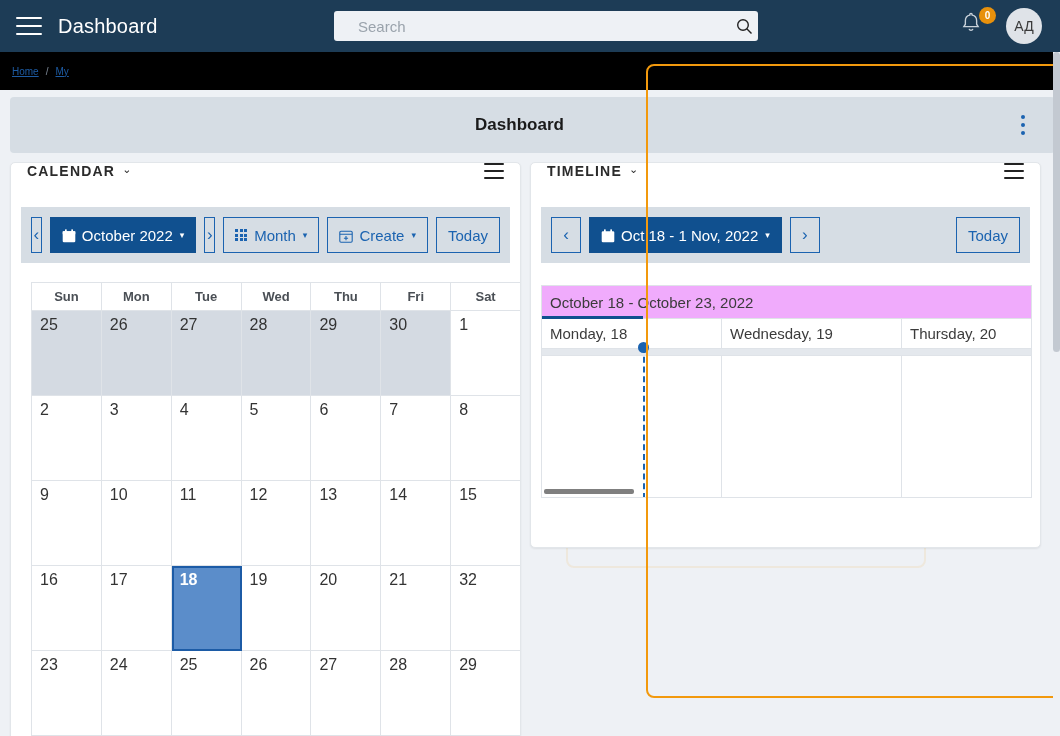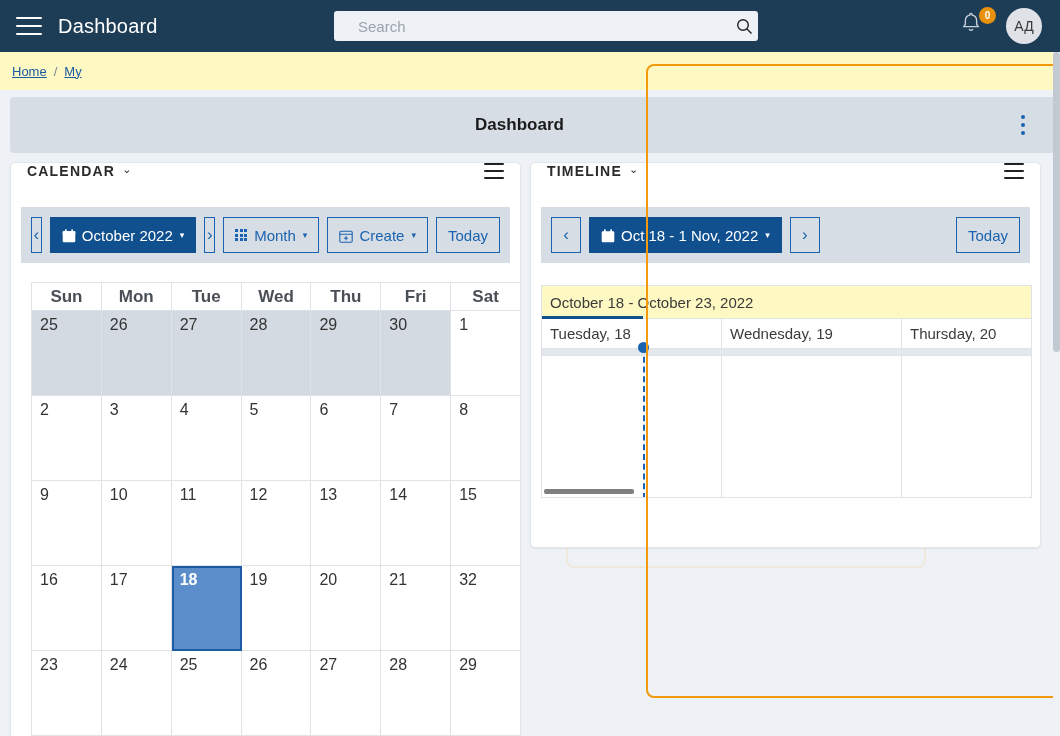--- a/index.html
+++ b/index.html
@@ -62,24 +62,24 @@
     width: 36px; height: 36px; border-radius: 50%;
     background: #dfe3e8; color: #3a3a3a;
     display: flex; align-items: center; justify-content: center;
     font-size: 14px; cursor: pointer;
   }
 
   
   .breadcrumb {
     position: absolute; left: 0; top: 52px;
     width: 1060px; height: 38px;
-    background: #fef9c3;
+    background: #000000;
     display: flex; align-items: center;
     padding-left: 12px;
-    font-size: 13px;
+    font-size: 10px;
   }
   .breadcrumb a { color: #1d5ba3; text-decoration: underline; cursor: pointer; }
   .breadcrumb .sep { margin: 0 7px; color: #7b8694; }
 
   
   .orange-box {
     position: absolute;
     border: 2px solid #f2990d;
     border-radius: 8px;
     pointer-events: none;
@@ -177,21 +177,21 @@
     position: absolute; left: 20px; top: 119px;
     width: 490px;
     border-left: 1px solid #dfe3e8;
     border-top: 1px solid #dfe3e8;
   }
   .cal-row { display: flex; }
   .cal-dow {
     flex: 1 1 70px; width: 70px; height: 28px;
     border-right: 1px solid #dfe3e8; border-bottom: 1px solid #dfe3e8;
     display: flex; align-items: center; justify-content: center;
-    font-size: 17px; font-weight: bold; color: #4a4f55;
+    font-size: 13px; font-weight: bold; color: #4a4f55;
     background: #ffffff;
   }
   .cal-cell {
     flex: 1 1 70px; width: 70px; height: 85px;
     border-right: 1px solid #dfe3e8; border-bottom: 1px solid #dfe3e8;
     padding: 5px 0 0 8px;
     font-size: 16px; color: #333;
     background: #ffffff;
     cursor: pointer;
     position: relative;
@@ -202,21 +202,21 @@
     border: 2px solid #1c5ba6;
     color: #ffffff; font-weight: bold;
     padding: 3px 0 0 6px;
   }
 
   
   .tl-body {
     position: absolute; left: 10px; top: 122px;
     width: 491px; height: 213px;
     border: 1px solid #dfe3e8;
-    background: #fef9c3;
+    background: #f0abfc;
     overflow: hidden;
   }
   .tl-range {
     height: 33px; display: flex; align-items: center;
     padding-left: 8px;
     font-size: 15px; color: #3b3b3b;
     border-bottom: 1px solid #dfe3e8;
     position: relative;
   }
   .tl-range::after {
@@ -465,21 +465,21 @@
     </div>
 
     <div class="btn arrow">›</div>
 
     <div class="btn btn-today-wrap">Today</div>
   </div>
 
   <div class="tl-body">
     <div class="tl-range">October 18 - October 23, 2022</div>
     <div class="tl-days" id="tl-days-host">
-        <div class="tl-day">Tuesday, 18</div>
+        <div class="tl-day">Monday, 18</div>
         <div class="tl-day">Wednesday, 19</div>
         <div class="tl-day">Thursday, 20</div>
       </div>
     <div class="tl-subline"></div>
     <div class="tl-lanes" id="tl-lanes-host">
         <div class="tl-lane"></div>
         <div class="tl-lane"></div>
         <div class="tl-lane"></div>
       <div class="now-dot"></div>
       <div class="now-line"></div>

